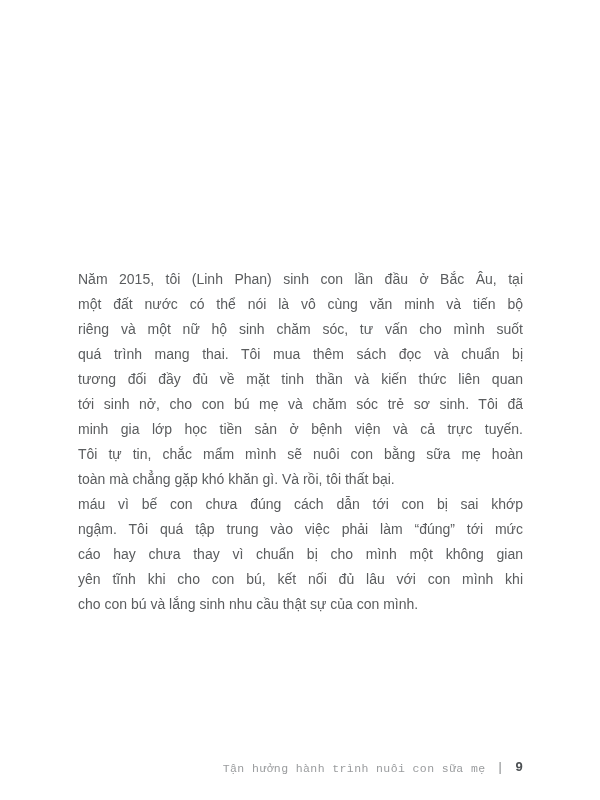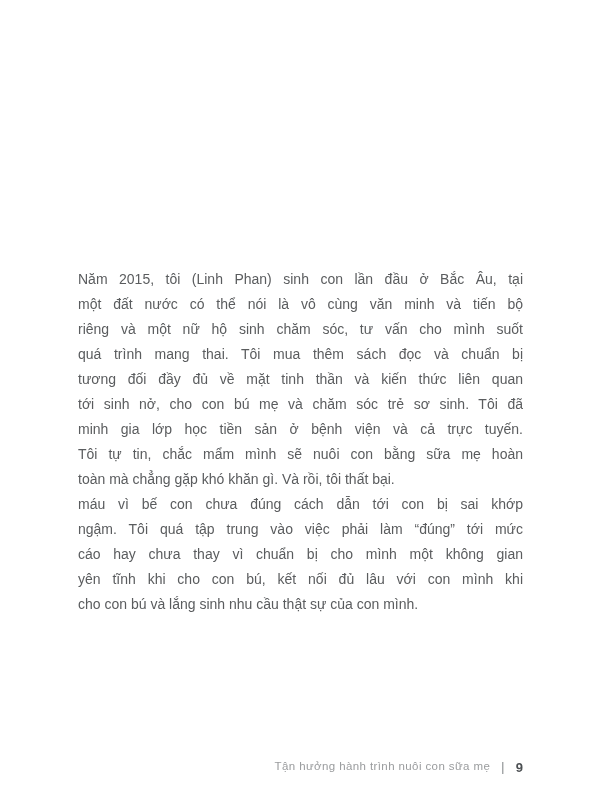--- a/index.html
+++ b/index.html
@@ -56,24 +56,25 @@
     text-align-last: left;
   }
   .line.indent {
     text-indent: 37px;
   }
   .footer {
     position: absolute;
     top: 760px;
     right: 77px;
     display: flex;
-    align-items: flex-start;
+    align-items: flex-end;
     font-size: 11.5px;
     letter-spacing: 0.4px;
     color: var(--footer-color);
+    font-family: Liberation Mono, monospace;
   }
   .footer .sep {
     margin: 0 11px;
     color: var(--sep-color);
     font-size: 12px;
   }
   .footer .pagenum {
     color: var(--pagenum-color);
     font-weight: 700;
     font-size: 13px;

